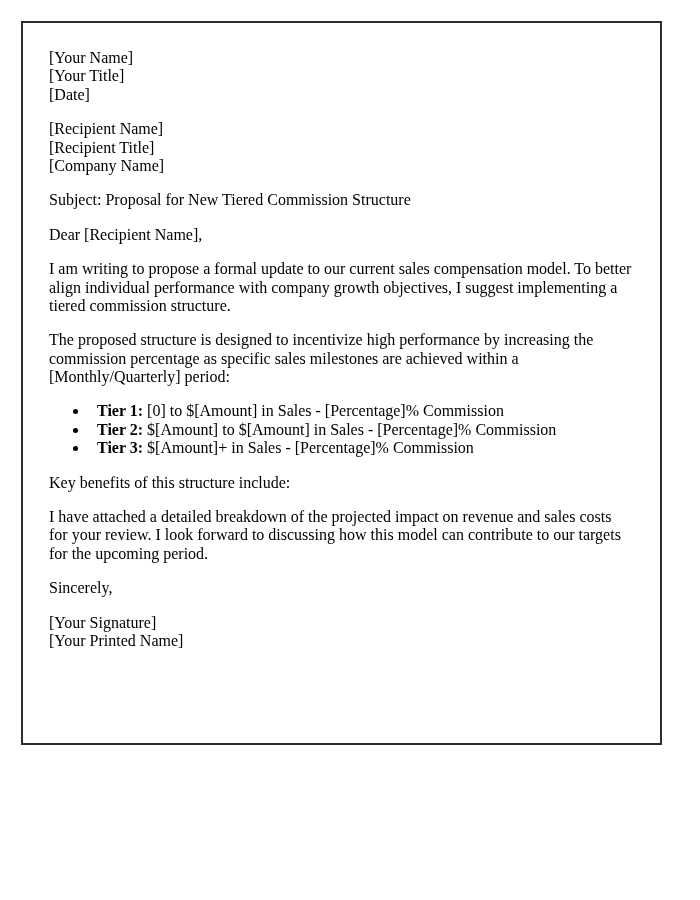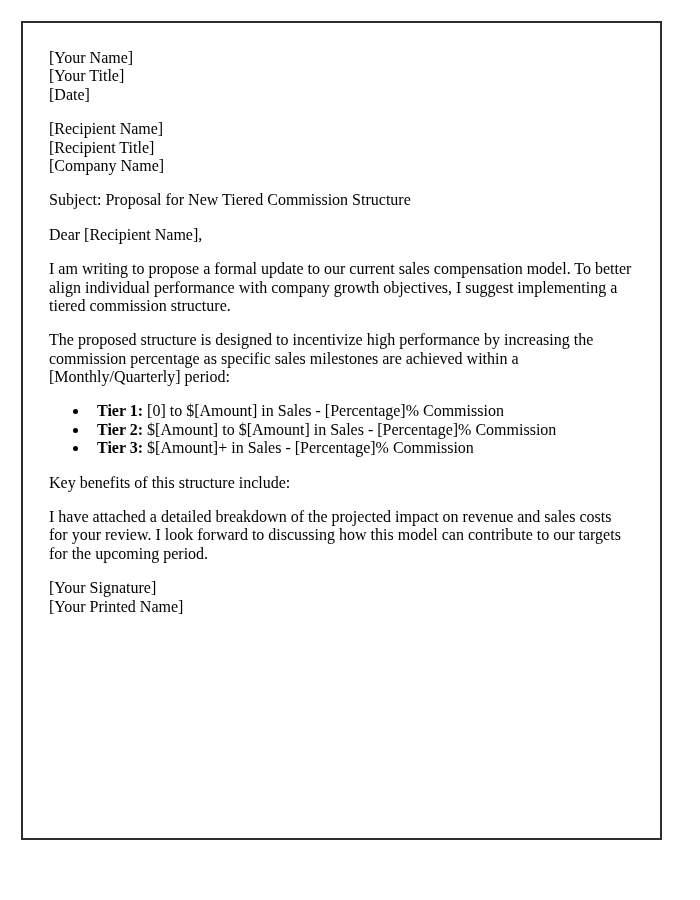--- a/index.html
+++ b/index.html
@@ -8,21 +8,21 @@
     background: #ffffff;
     width: 700px;
     height: 900px;
     overflow: hidden;
   }
   .letter-box {
     position: absolute;
     left: 21px;
     top: 21px;
     width: 641px;
-    height: 819px;
+    height: 724px;
     box-sizing: border-box;
     border: 2px solid #2e2e2e;
     background: #ffffff;
     padding: 26px 26px;
     font-family: "Liberation Serif", "DejaVu Serif", serif;
     font-size: 16px;
     line-height: 1.15;
     color: #000000;
   }
   .letter-box p {
@@ -69,19 +69,20 @@
     <li><strong>Tier 1:</strong><span> [0] to $[Amount] in Sales - [Percentage]% Commission</span></li>
     <li><strong>Tier 2:</strong><span> $[Amount] to $[Amount] in Sales - [Percentage]% Commission</span></li>
     <li><strong>Tier 3:</strong><span> $[Amount]+ in Sales - [Percentage]% Commission</span></li>
   </ul>
 
   <p>Key benefits of this structure include:</p>
 
 
   <p>I have attached a detailed breakdown of the projected impact on revenue and sales costs for your review. I look forward to discussing how this model can contribute to our targets for the upcoming period.</p>
 
+  <p>Sincerely,</p>
 
   <p>
     <span>[Your Signature]</span><br>
     <span>[Your Printed Name]</span>
   </p>
 
 </div>
 
 </body></html>

